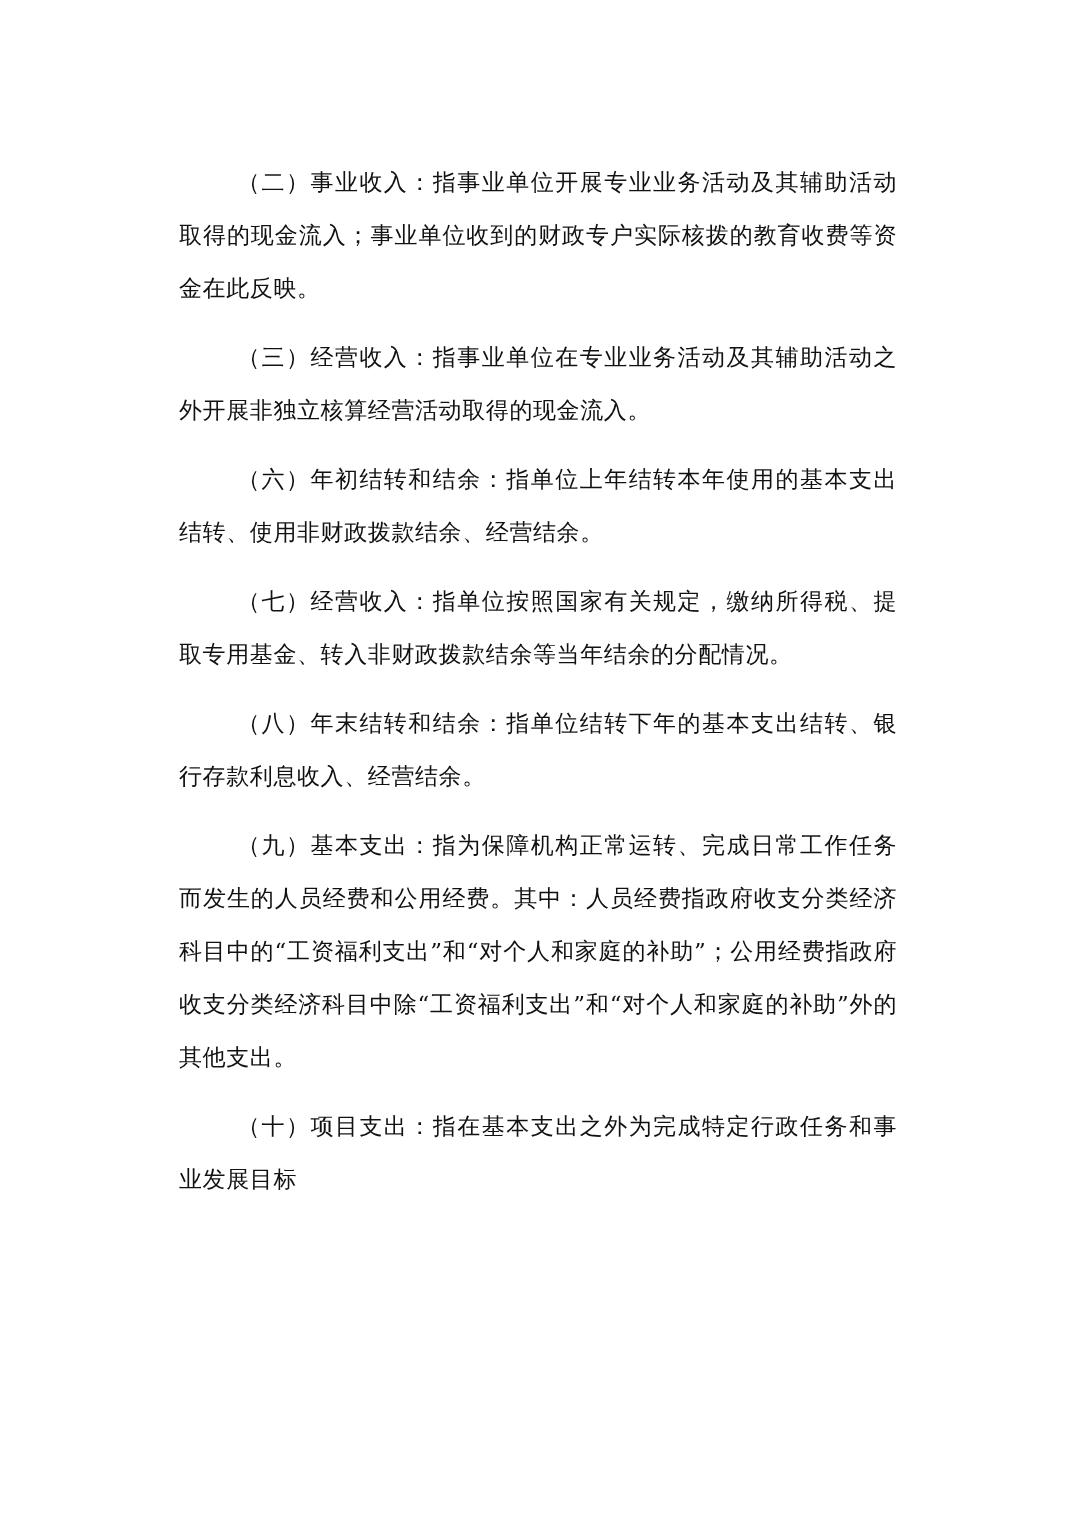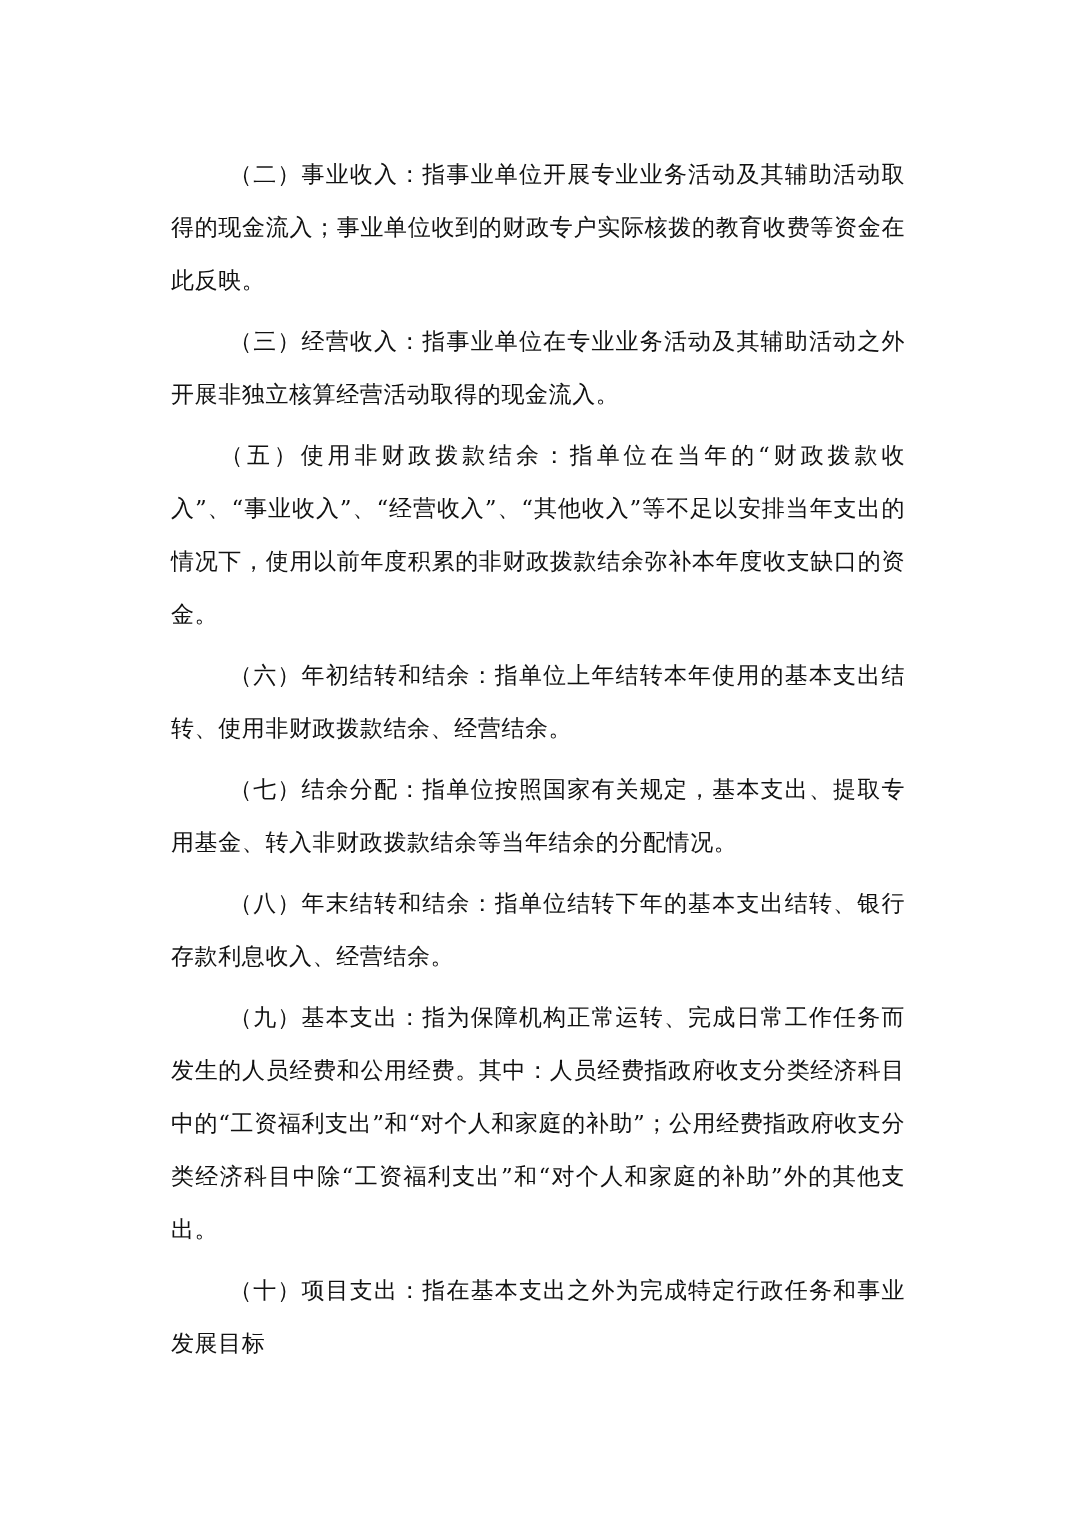--- a/index.html
+++ b/index.html
@@ -11,31 +11,30 @@
     width: 750px;
     font-family: "DejaVu Serif", "Liberation Serif", serif;
     font-size: 23px;
     line-height: 53px;
     color: #111111;
     letter-spacing: 0.6px;
     text-align: justify;
     text-align-last: left;
   }
   .para {
-    margin: 8px;
+    margin: 16px;
     text-indent: 58px;
     word-break: break-all;
   }
   .para.shift { text-indent: 49px; }
 </style>
 </head>
 <body>
 
 <div class="page">
   <p class="para"><span>（二）</span><span>事业收入：指事业单位开展专业业务活动及其辅助活动取得的现金流入；事业单位收到的财政专户实际核拨的教育收费等资金在此反映。</span></p>
   <p class="para"><span>（三）</span><span>经营收入：指事业单位在专业业务活动及其辅助活动之外开展非独立核算经营活动取得的现金流入。</span></p>
-  <p class="para shift"><span>（五）</span><span>使用非财政拨款结余：指单位在当年的“财政拨款收入”、“事业收入”、“经营收入”、“其他收入”等不足以安排当年支出的情况下，使用以前年度积累的非财政拨款结余弥补本年度收支缺口的资金。</span></p>
   <p class="para"><span>（六）</span><span>年初结转和结余：指单位上年结转本年使用的基本支出结转、使用非财政拨款结余、经营结余。</span></p>
-  <p class="para"><span>（七）</span><span>结余分配：指单位按照国家有关规定，基本支出、提取专用基金、转入非财政拨款结余等当年结余的分配情况。</span></p>
+  <p class="para"><span>（七）</span><span>经营收入：指单位按照国家有关规定，缴纳所得税、提取专用基金、转入非财政拨款结余等当年结余的分配情况。</span></p>
   <p class="para"><span>（八）</span><span>年末结转和结余：指单位结转下年的基本支出结转、银行存款利息收入、经营结余。</span></p>
   <p class="para"><span>（九）</span><span>基本支出：指为保障机构正常运转、完成日常工作任务而发生的人员经费和公用经费。其中：人员经费指政府收支分类经济科目中的“工资福利支出”和“对个人和家庭的补助”；公用经费指政府收支分类经济科目中除“工资福利支出”和“对个人和家庭的补助”外的其他支出。</span></p>
   <p class="para"><span>（十）</span><span>项目支出：指在基本支出之外为完成特定行政任务和事业发展目标</span></p>
 </div>
 
 </body></html>

